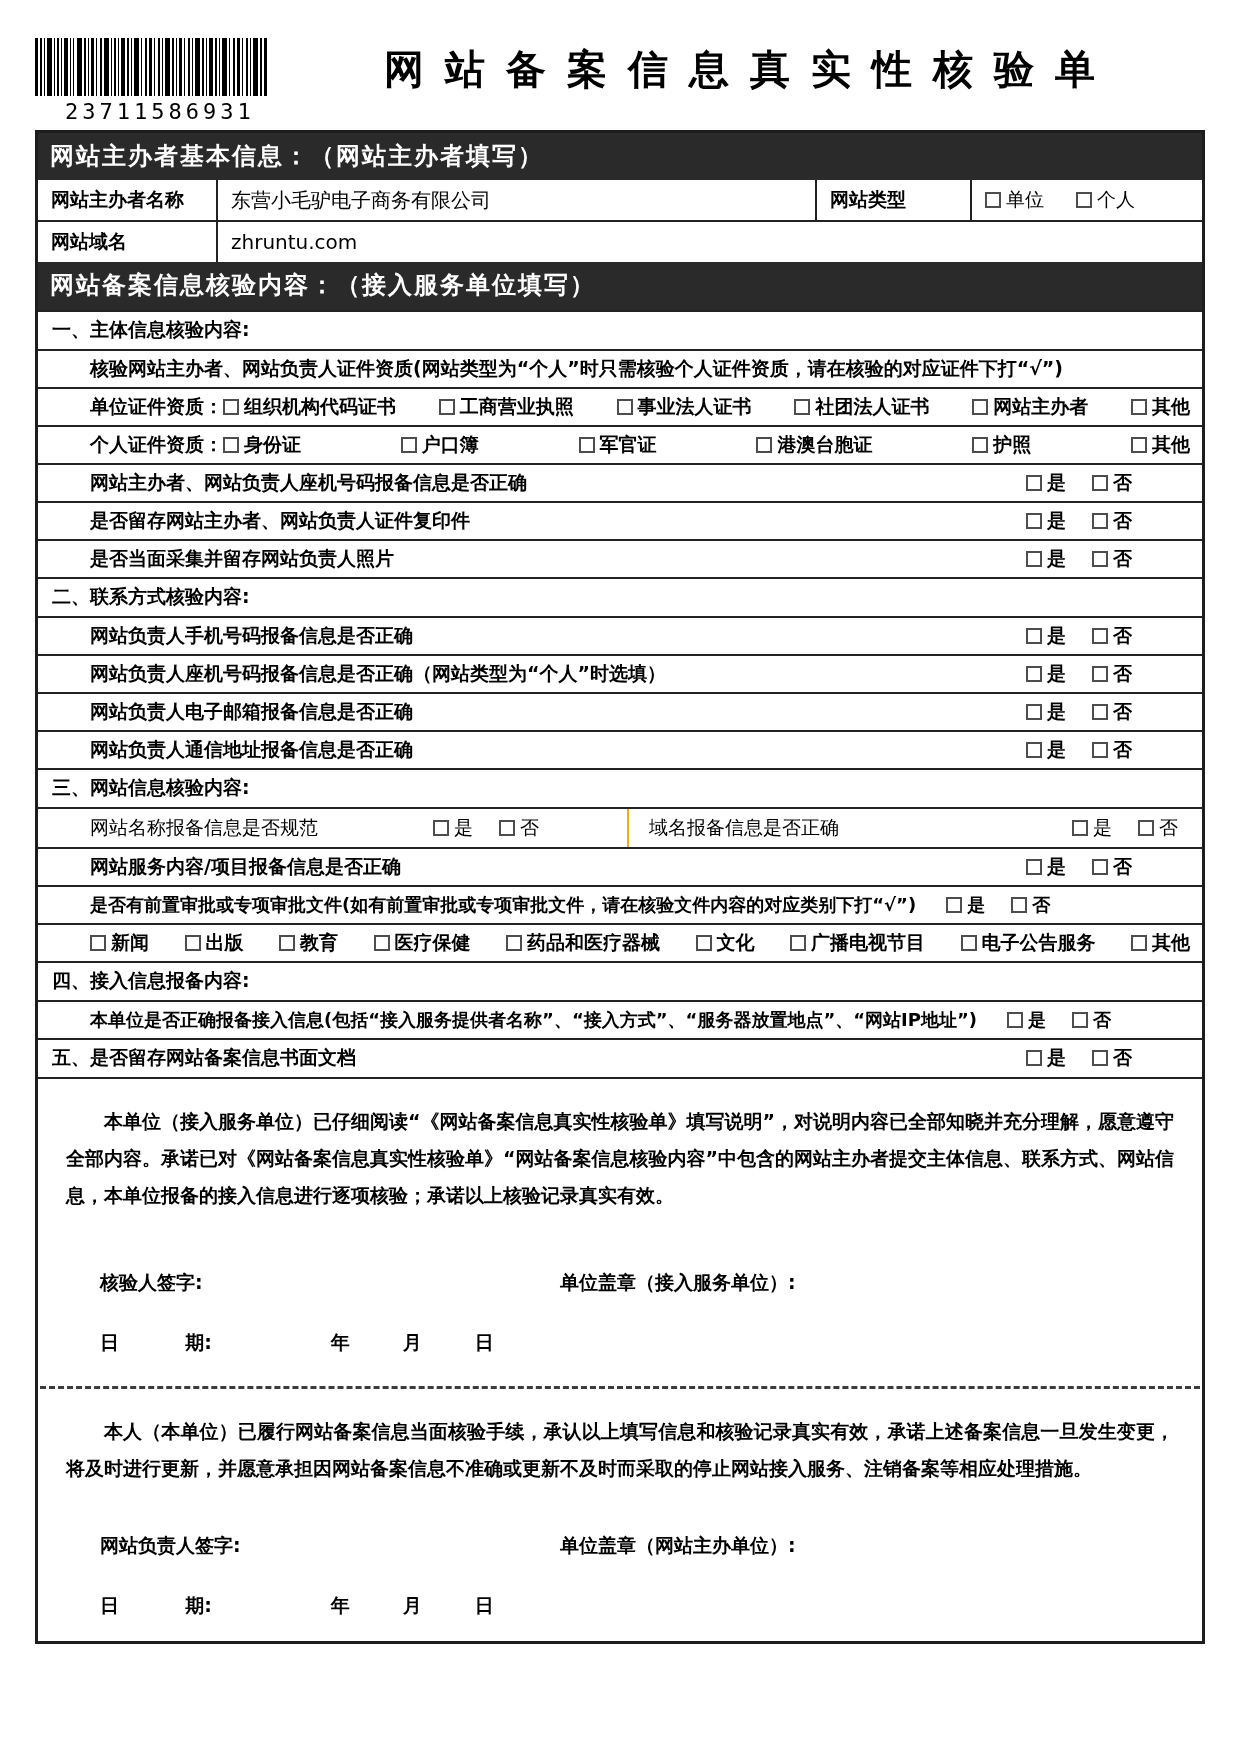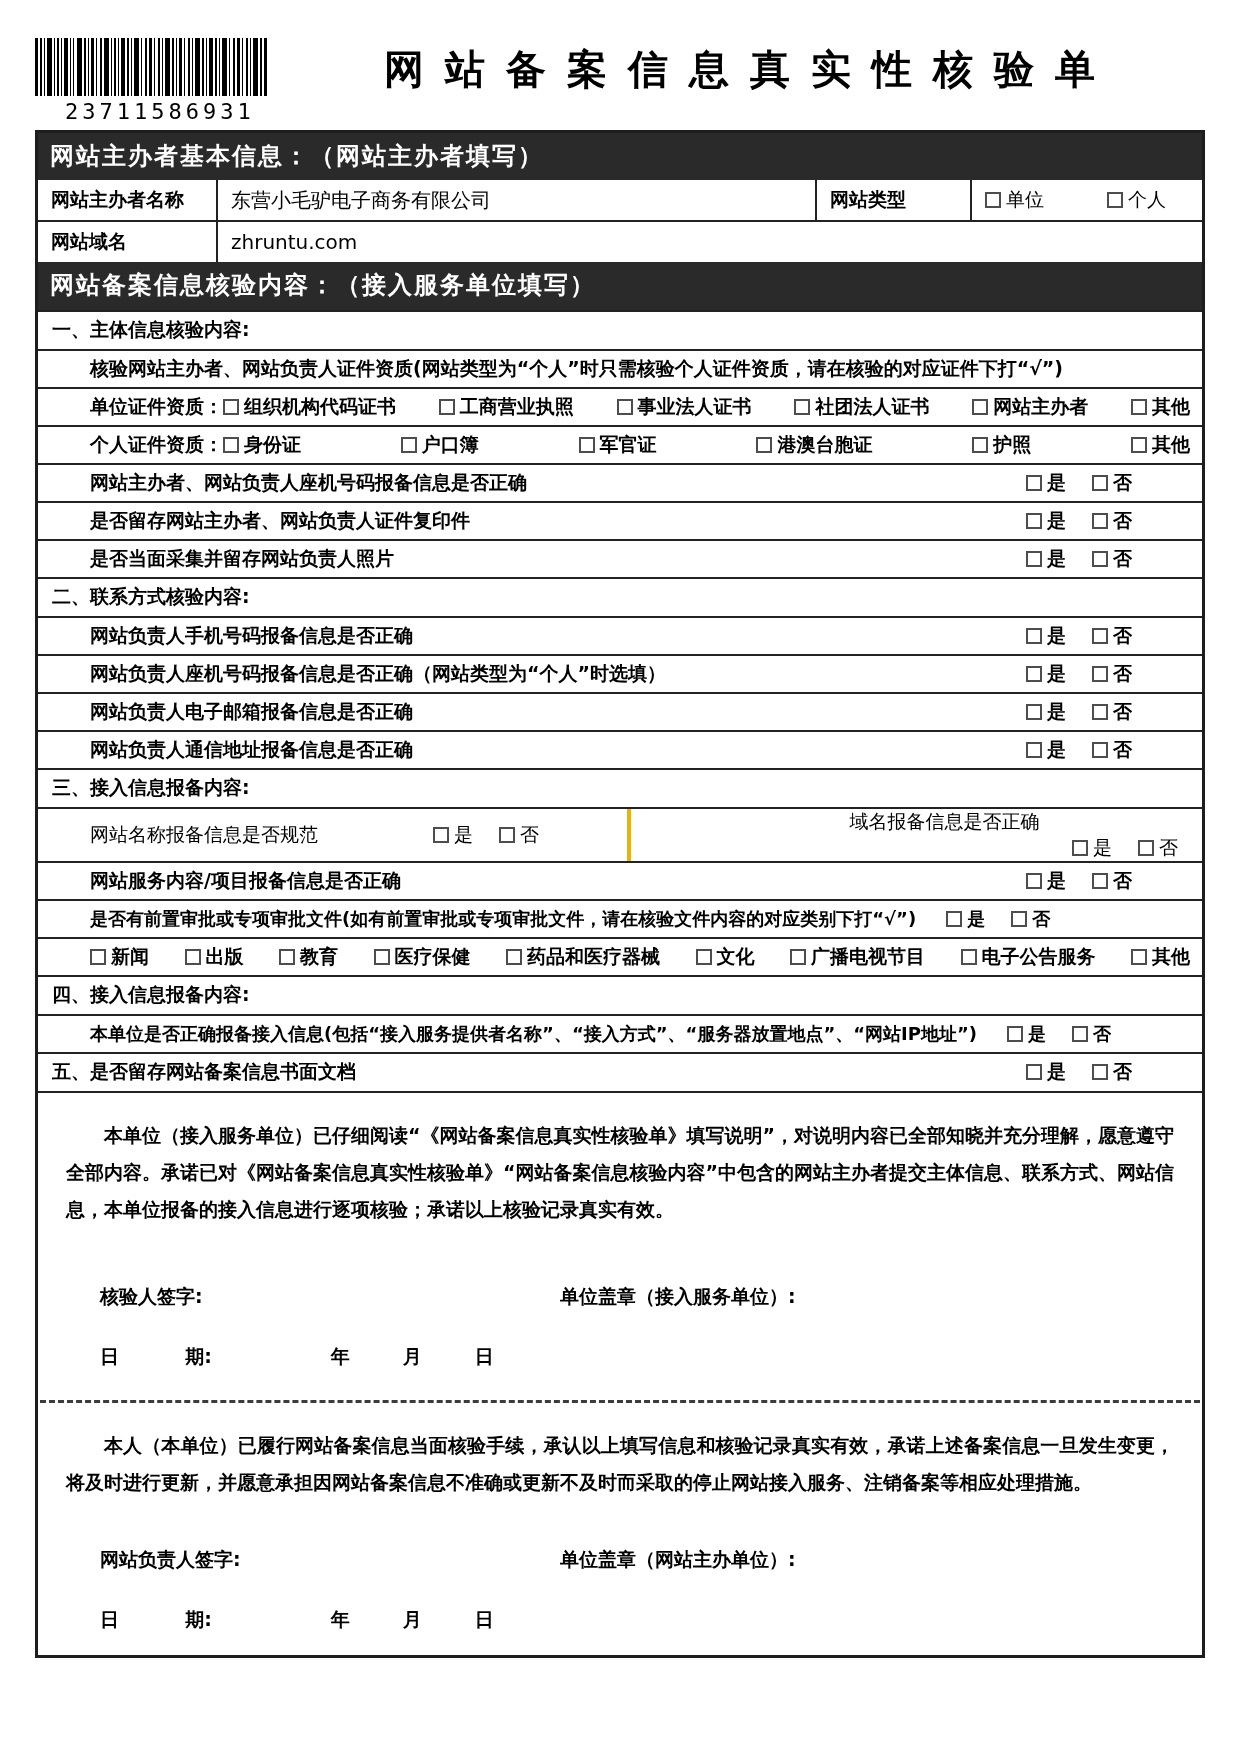--- a/index.html
+++ b/index.html
@@ -48,25 +48,25 @@
 
   
   .yn { margin-left: auto; display: inline-flex; gap: 26px; padding-right: 60px; flex: 0 0 auto; }
   .yn.near { padding-right: 34px; margin-left: 6px; }
   .opt { display: inline-flex; align-items: center; gap: 5px; white-space: nowrap; }
   .cb {
     width: 16px; height: 16px; border: 2px solid #4d4d4d; background: #fff;
     display: inline-block; flex: 0 0 auto;
   }
   .spread { flex: 1; display: flex; justify-content: space-between; align-items: center; padding-right: 2px; }
-  .optsgap { display: flex; gap: 63px; align-items: center; }
+  .optsgap { display: flex; gap: 32px; align-items: center; }
 
   .split { display: grid; grid-template-columns: 47.5% 52.5%; border-top: 2px solid #222; font-size: 19px; font-weight: normal; gap: 36px; }
   .split .sc { display: flex; align-items: center; min-height: 38px; padding-left: 52px; }
-  .split .sc + .sc { border-left: 4px solid #eab308; padding-left: 20px; flex-direction: column; }
+  .split .sc + .sc { border-left: 2px solid #eab308; padding-left: 20px; }
   .split .yn { padding-right: 52px; }
   .split .sc + .sc .yn { padding-right: 60px; }
 
   
   .commit { border-top: 2px solid #222; font-size: 19px; font-weight: bold; padding-bottom: 22px; }
   .para { margin: 24px 28px 0 28px; line-height: 1.95; text-indent: 2em; text-align: justify; }
   .sign-row { position: relative; margin-top: 56px; height: 26px; }
   .sign-left { margin-left: 62px; }
   .sign-right { position: absolute; left: 522px; top: 0; }
   .date-row { margin-top: 34px; margin-left: 62px; white-space: pre; }
@@ -317,21 +317,21 @@
             <span class="cb"></span>
             <span>是</span>
           </span>
           <span class="opt">
             <span class="cb"></span>
             <span>否</span>
           </span>
         </span>
     </div>
 
-    <div class="row st">三、接入信息报备内容:</div>
+    <div class="row st">三、网站信息核验内容:</div>
     <div class="split">
       <div class="sc">
         <span>网站名称报备信息是否规范</span>
         <span class="yn">
             <span class="opt">
               <span class="cb"></span>
               <span>是</span>
             </span>
             <span class="opt">
               <span class="cb"></span>

